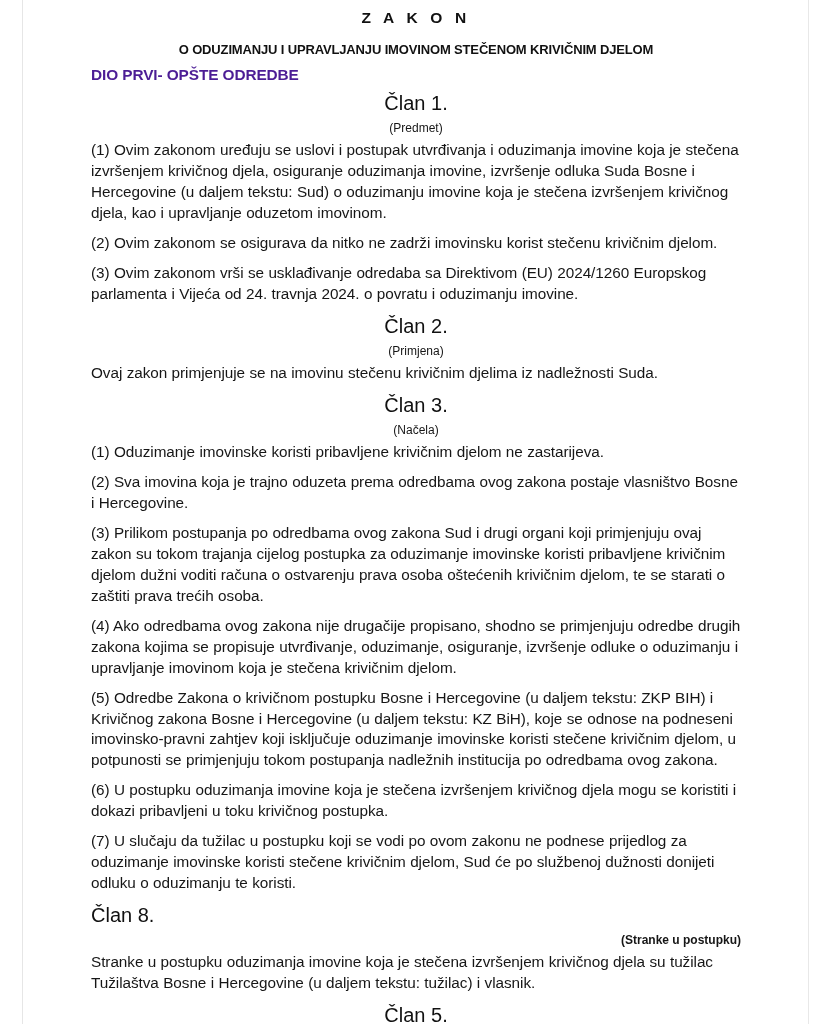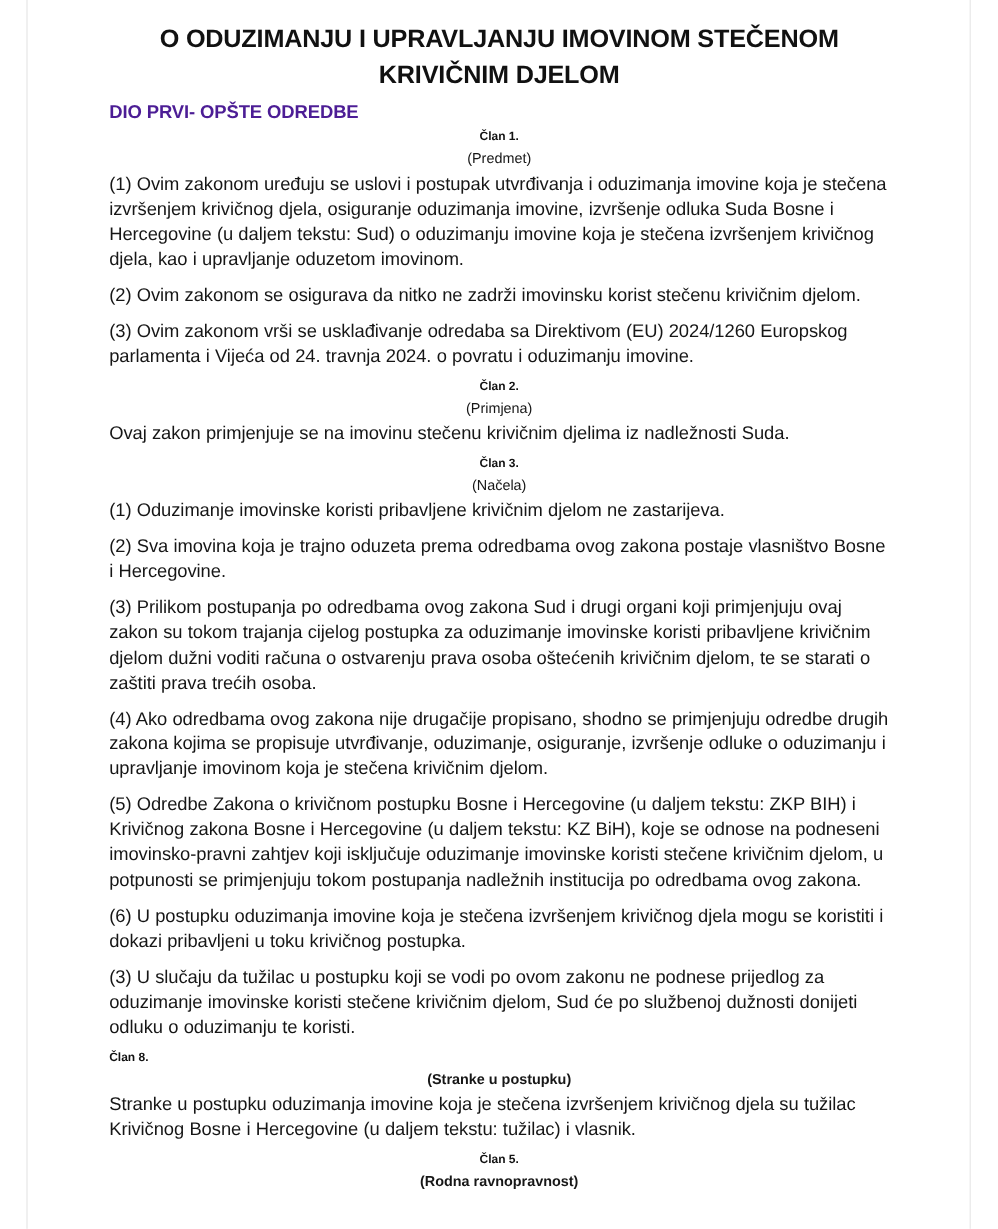--- a/index.html
+++ b/index.html
@@ -41,58 +41,59 @@
     font-weight: bold;
     font-size: 15.5px;
     letter-spacing: 4.2px;
     line-height: 1.5;
     margin: 0 0 2px 0;
     color: #111111;
   }
   .doc-subtitle {
     text-align: center;
     font-weight: bold;
-    font-size: 21px;
+    font-size: 13px;
     line-height: 1.45;
     letter-spacing: -0.15px;
     margin: 12px 0 4px 0;
     color: #111111;
   }
   .part-heading {
     text-align: left;
     font-weight: bold;
     font-size: 15.4px;
     line-height: 1.45;
     letter-spacing: -0.1px;
     margin: 0 0 2px 0;
     color: #4c1d95;
   }
 
   .article-heading {
     text-align: center;
-    font-weight: bold;
-    font-size: 10px;
+    font-weight: normal;
+    font-size: 20px;
     line-height: 1.5;
     margin: 2px 0 1px 0;
     color: #111111;
   }
   .article-heading.left {
     text-align: left;
   }
 
   .section-label {
     text-align: center;
     font-weight: normal;
     font-size: 12px;
     line-height: 1.5;
     margin: 1px 0 3px 0;
     color: #161616;
   }
   .section-label.semi {
     font-weight: bold;
+    text-align: right;
   }
 
   p.para {
     text-align: left;
     font-size: 15.3px;
     line-height: 1.37;
     margin: 0 0 9px 0;
     color: #161616;
     letter-spacing: -0.05px;
     word-spacing: 0.2px;
@@ -106,20 +107,21 @@
   p.para:last-child {
     margin-bottom: 0;
   }
 </style>
 </head>
 <body>
 
 <div class="page-sheet">
   <div class="page-body">
 
+    <div class="doc-title">Z A K O N</div>
     <div class="doc-subtitle">O ODUZIMANJU I UPRAVLJANJU IMOVINOM STEČENOM KRIVIČNIM DJELOM</div>
     <div class="part-heading">DIO PRVI- OPŠTE ODREDBE</div>
 
     <div class="article-heading">Član 1.</div>
     <div class="section-label">(Predmet)</div>
     <p class="para">(1) Ovim zakonom uređuju se uslovi i postupak utvrđivanja i oduzimanja imovine koja je stečena izvršenjem krivičnog djela, osiguranje oduzimanja imovine, izvršenje odluka Suda Bosne i Hercegovine (u daljem tekstu: Sud) o oduzimanju imovine koja je stečena izvršenjem krivičnog djela, kao i upravljanje oduzetom imovinom.</p>
     <p class="para">(2) Ovim zakonom se osigurava da nitko ne zadrži imovinsku korist stečenu krivičnim djelom.</p>
     <p class="para tight">(3) Ovim zakonom vrši se usklađivanje odredaba sa  Direktivom (EU) 2024/1260 Europskog parlamenta i Vijeća od 24. travnja 2024. o povratu i oduzimanju imovine.</p>
 
     <div class="article-heading">Član 2.</div>
@@ -127,23 +129,23 @@
     <p class="para center-line tight">Ovaj zakon primjenjuje se na imovinu stečenu krivičnim djelima iz nadležnosti Suda.</p>
 
     <div class="article-heading">Član 3.</div>
     <div class="section-label">(Načela)</div>
     <p class="para">(1) Oduzimanje imovinske koristi pribavljene krivičnim djelom ne zastarijeva.</p>
     <p class="para">(2) Sva imovina koja je trajno oduzeta prema odredbama ovog zakona postaje vlasništvo Bosne i Hercegovine.</p>
     <p class="para">(3) Prilikom postupanja po odredbama ovog zakona Sud i drugi organi koji primjenjuju ovaj zakon su tokom trajanja cijelog postupka za oduzimanje imovinske koristi pribavljene krivičnim djelom dužni voditi računa o ostvarenju prava osoba oštećenih krivičnim djelom, te se starati o zaštiti prava trećih osoba.</p>
     <p class="para">(4) Ako odredbama ovog zakona nije drugačije propisano, shodno se primjenjuju odredbe drugih zakona kojima se propisuje utvrđivanje, oduzimanje, osiguranje, izvršenje odluke o oduzimanju i upravljanje imovinom koja je stečena krivičnim djelom.</p>
     <p class="para">(5) Odredbe Zakona o krivičnom postupku Bosne i Hercegovine (u daljem tekstu: ZKP BIH) i Krivičnog zakona Bosne i Hercegovine (u daljem tekstu: KZ BiH), koje se odnose na podneseni imovinsko-pravni zahtjev koji isključuje oduzimanje imovinske koristi stečene krivičnim djelom, u potpunosti se primjenjuju tokom postupanja nadležnih institucija po odredbama ovog zakona.</p>
     <p class="para">(6) U postupku oduzimanja imovine koja je stečena izvršenjem krivičnog djela mogu se koristiti i dokazi pribavljeni u toku krivičnog postupka.</p>
-    <p class="para tight">(3) U slučaju da tužilac u postupku koji se vodi po ovom zakonu ne podnese prijedlog za oduzimanje imovinske koristi stečene krivičnim djelom, Sud će po službenoj dužnosti donijeti odluku o oduzimanju te koristi.</p>
+    <p class="para tight">(7) U slučaju da tužilac u postupku koji se vodi po ovom zakonu ne podnese prijedlog za oduzimanje imovinske koristi stečene krivičnim djelom, Sud će po službenoj dužnosti donijeti odluku o oduzimanju te koristi.</p>
 
     <div class="article-heading left">Član  8.</div>
     <div class="section-label semi">(Stranke u postupku)</div>
-    <p class="para tight">Stranke u postupku oduzimanja imovine koja je stečena izvršenjem krivičnog djela su tužilac Krivičnog Bosne i Hercegovine (u daljem tekstu: tužilac) i vlasnik.</p>
+    <p class="para tight">Stranke u postupku oduzimanja imovine koja je stečena izvršenjem krivičnog djela su tužilac Tužilaštva Bosne i Hercegovine (u daljem tekstu: tužilac) i vlasnik.</p>
 
     <div class="article-heading">Član 5.</div>
     <div class="section-label semi">(Rodna ravnopravnost)</div>
 
   </div>
 </div>
 
 </body></html>

